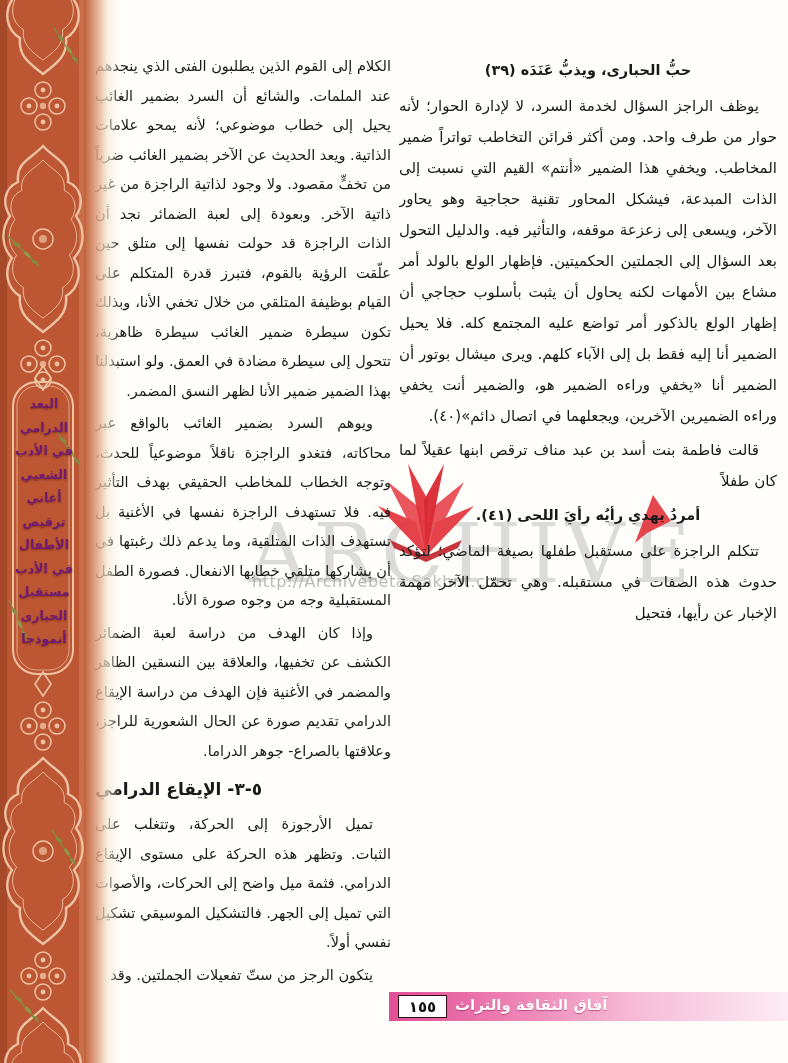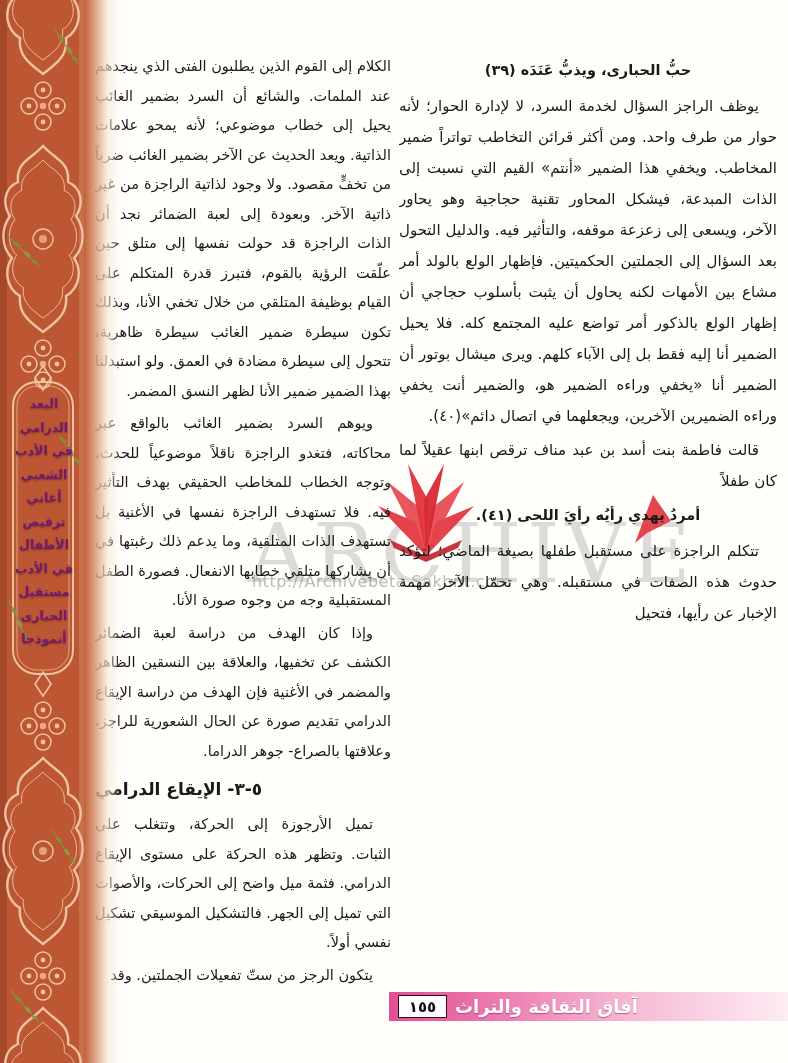--- a/index.html
+++ b/index.html
@@ -39,21 +39,21 @@
     color:rgba(140,140,140,0.6);}
   .wm-logo{position:absolute;left:370px;top:448px;}
   .wm-logo2{position:absolute;left:633px;top:493px;}
 
   
   .footer-bar{position:absolute;left:389px;right:0;top:992px;height:29px;z-index:3;
     background:linear-gradient(to right,#e04f95 0%,#ec7cb0 28%,#f6bcd7 62%,#fdecf4 100%);}
   .page-box{position:absolute;left:9px;top:3px;width:47px;height:21px;background:#ffffff;
     border:1.6px solid #3a0a14;display:flex;align-items:center;justify-content:center;
     font-size:15px;font-weight:bold;color:#111;}
-  .journal{position:absolute;left:66px;top:4px;color:#ffffff;font-weight:bold;font-size:18px;
+  .journal{position:absolute;left:66px;top:4px;color:#ffffff;font-weight:bold;font-size:15px;
     white-space:nowrap;text-shadow:0 1px 1px rgba(150,20,80,.55);}
 </style>
 </head>
 <body>
 
 <div class="page">
 
   <div class="band">
     <svg width="86" height="1063" viewBox="0 0 86 1063" xmlns="http://www.w3.org/2000/svg">
       <defs>

